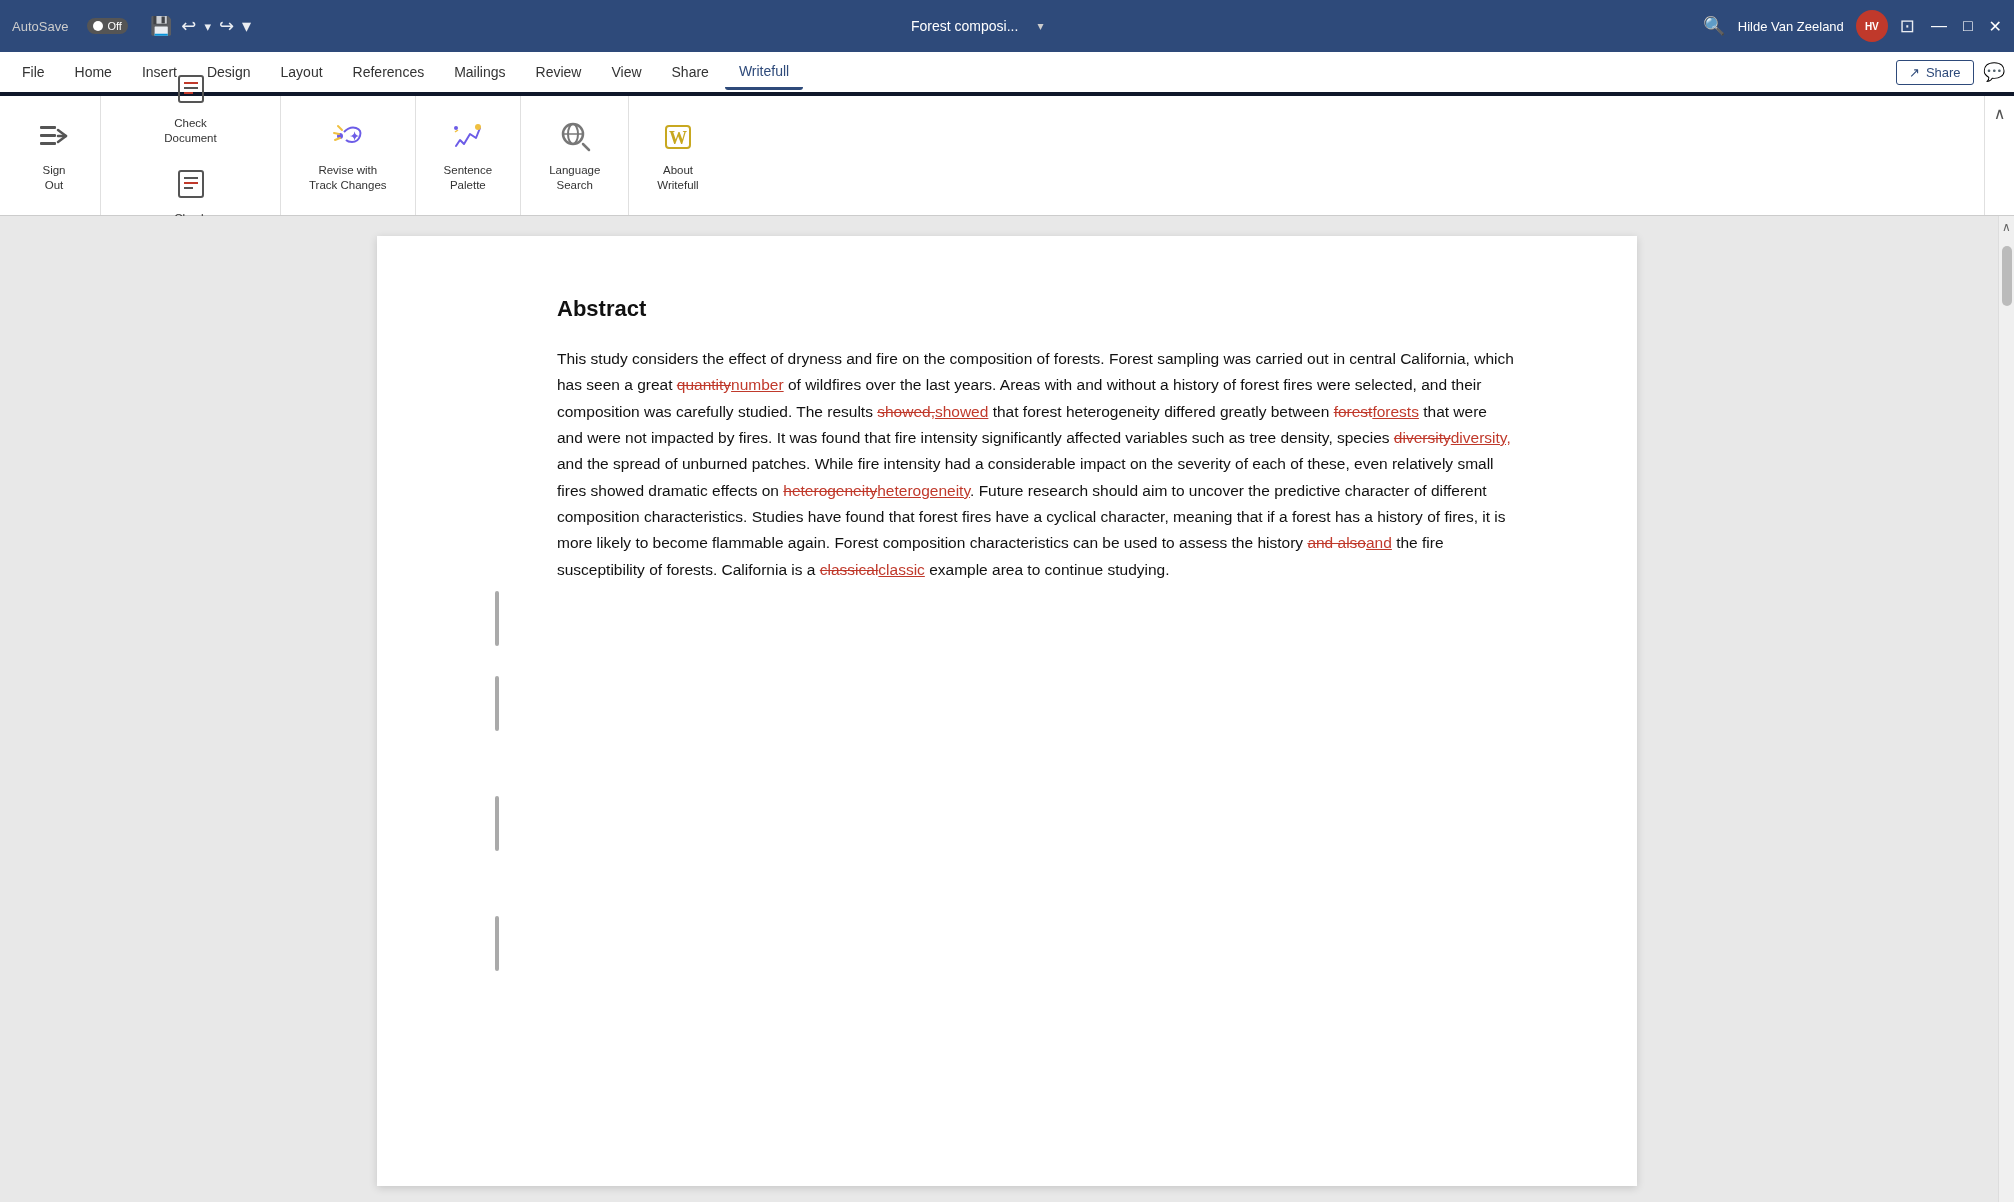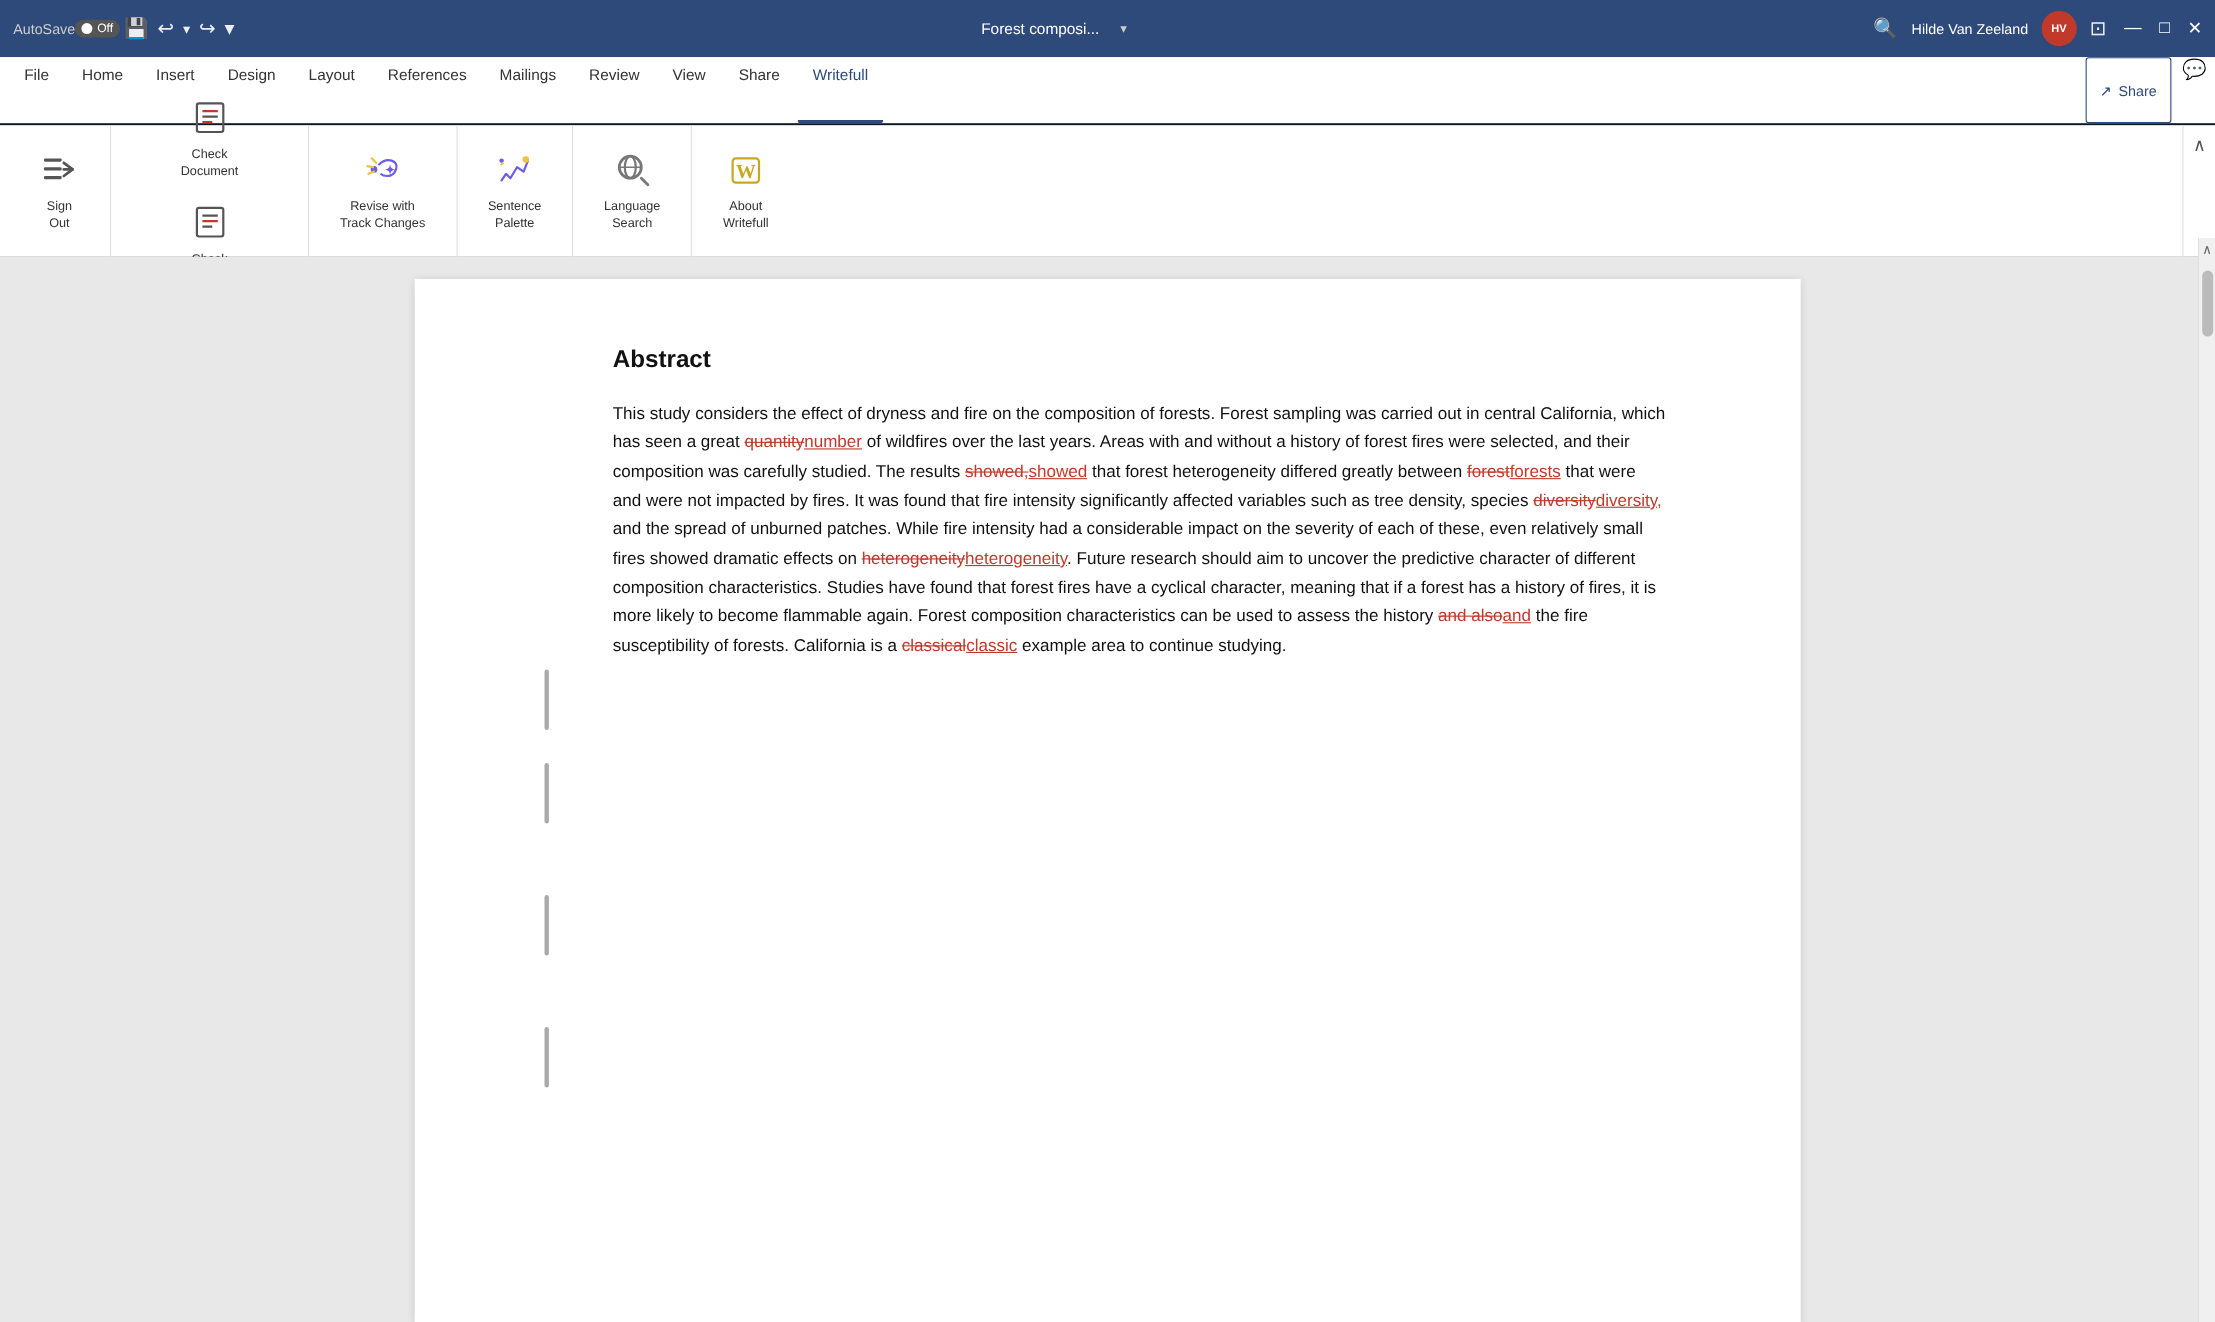--- a/index.html
+++ b/index.html
@@ -8,21 +8,21 @@
     
     .title-bar {
       background: #2e4a7a;
       height: 52px;
       display: flex;
       align-items: center;
       padding: 0 12px;
       color: white;
       gap: 8px;
     }
-    .title-bar-left { display: flex; align-items: center; gap: 0; flex: 0 0 auto; }
+    .title-bar-left { display: flex; align-items: center; gap: 19px; flex: 0 0 auto; }
     .autosave-label { font-size: 13px; color: #ccc; }
     .autosave-toggle {
       background: #555;
       border-radius: 10px;
       padding: 2px 6px;
       font-size: 11px;
       color: white;
       display: flex; align-items: center; gap: 4px;
     }
     .toggle-dot { width: 10px; height: 10px; background: white; border-radius: 50%; }
@@ -38,24 +38,25 @@
       width: 32px; height: 32px; border-radius: 50%;
       background: #c0392b; color: white;
       display: flex; align-items: center; justify-content: center;
       font-size: 10px; font-weight: bold;
     }
     .window-ctrl-icon { font-size: 16px; color: white; margin-left: 4px; cursor: pointer; }
 
     
     .menu-bar {
       background: white;
-      height: 62px;
-      display: flex;
+      height: 44px;
+      display: flex;
+      align-items: center;
       padding: 0 8px;
-      border-bottom: 2px solid #0f172a;
+      border-bottom: 4px solid #0f172a;
       gap: 2px;
     }
     .menu-item {
       padding: 8px 14px;
       font-size: 14px;
       color: #333;
       cursor: pointer;
       border-radius: 3px;
     }
     .menu-item.active {

